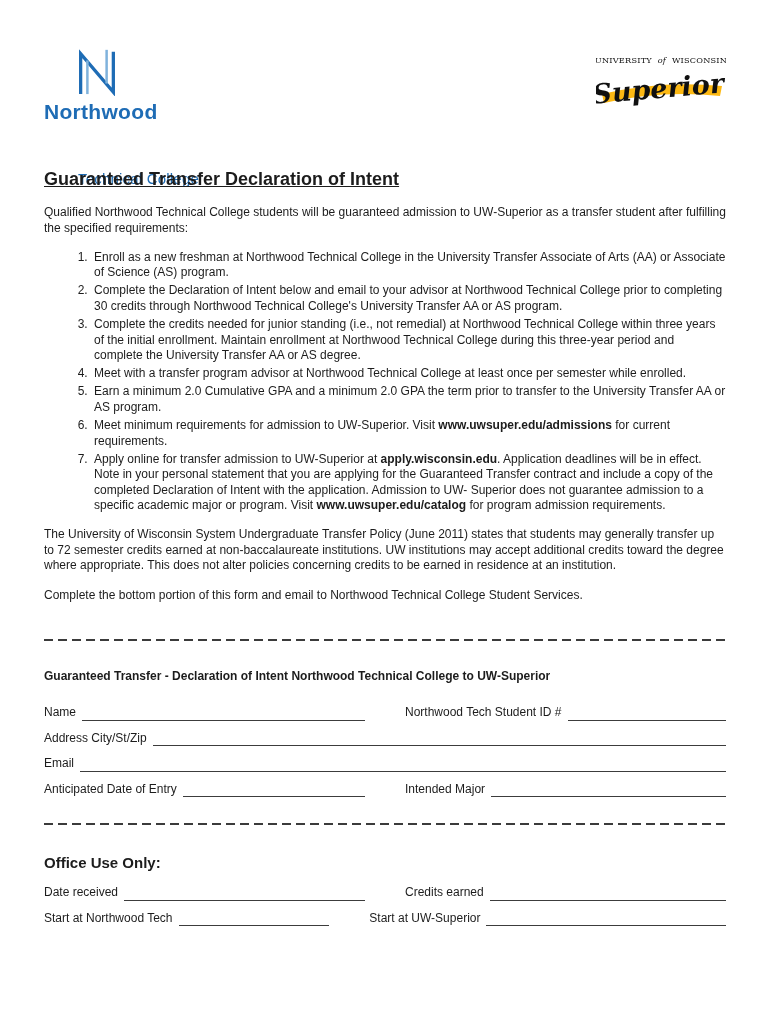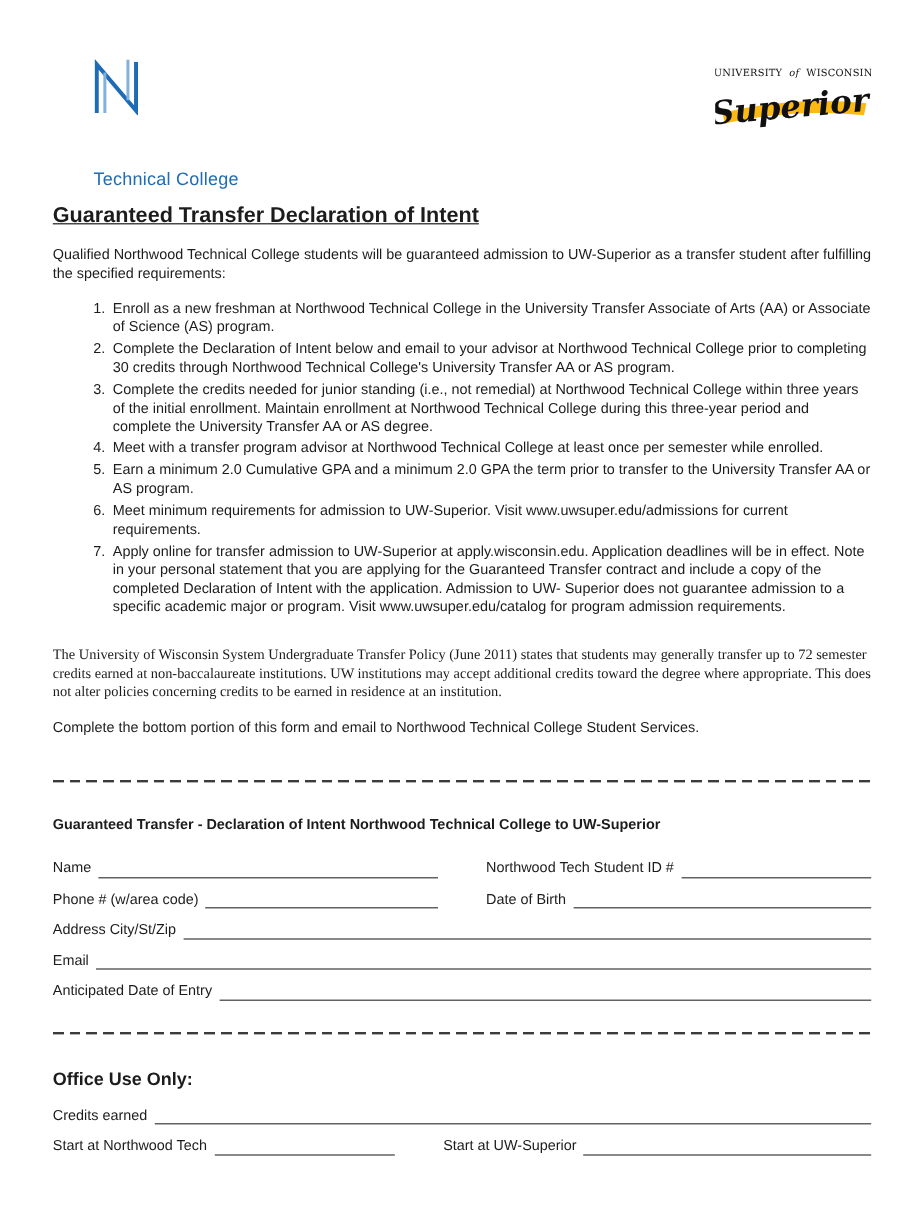--- a/index.html
+++ b/index.html
@@ -19,22 +19,22 @@
   .header { display: flex; justify-content: space-between; align-items: flex-start; height: 98px; }
   .nw-logo { display: flex; flex-direction: column; }
   .nw-n { margin-left: 26px; }
   .nw-name { color: #1e6cb5; font-weight: bold; font-size: 21px; letter-spacing: 0.3px; margin-top: 2px; }
   .nw-sub { color: #1e6cb5; font-size: 15px; margin-left: 34px; letter-spacing: 0.2px; margin-top: 44px; }
   .uw-logo { margin-top: 6px; }
   h1.doc-title { font-size: 18px; font-weight: bold; margin: 24px 0 0; text-decoration: underline; }
   p.intro { margin: 14px 0 0; }
   ol.requirements { margin: 13px 0 0; padding-left: 47px; }
   ol.requirements li { padding-left: 3px; margin-bottom: 2.5px; }
-  .bold { font-weight: normal; }
-  p.policy { margin: 24px 0 0; font-family: Liberation Serif, serif; }
+  .bold { font-weight: bold; }
+  p.policy { margin: 13px 0 0; }
   p.instruction { margin: 14px 0 0; }
   .dashed-sep {
     height: 2px;
     margin-top: 36px;
     background: repeating-linear-gradient(to right, #3b3b3b 0 9px, transparent 9px 14px);
   }
   .dashed-sep.second { margin-top: 26px; }
   .form-title { text-align: left; font-weight: bold; font-size: 12px; margin: 28px 0 0; }
   .form-rows { margin-top: 20px; }
   .form-row { display: flex; gap: 40px; margin-bottom: 10px; align-items: flex-end; }
@@ -50,20 +50,21 @@
 
 <div class="page">
 
   <div class="header">
     <div class="nw-logo">
       <svg class="nw-n" width="54" height="50" viewBox="0 0 54 52" aria-hidden="true">
         <path d="M10 50 V8 L44 48 V6" fill="none" stroke="#1e6cb5" stroke-width="3.4"></path>
         <path d="M17 50 V15" fill="none" stroke="#7fb2dc" stroke-width="2.6"></path>
         <path d="M37 39 V4" fill="none" stroke="#7fb2dc" stroke-width="2.6"></path>
       </svg>
+      <div class="nw-name">Northwood</div>
       <div class="nw-sub">Technical College</div>
     </div>
 
     <div class="uw-logo">
       <svg width="130" height="58" viewBox="0 0 130 58" aria-hidden="true">
         <text x="65" y="11" text-anchor="middle" font-size="8.2" font-family="DejaVu Serif, serif" fill="#111111" letter-spacing="0.2">
           <tspan>UNIVERSITY</tspan>
           <tspan font-style="italic" dx="3">of</tspan>
           <tspan dx="3">WISCONSIN</tspan>
         </text>
@@ -101,54 +102,52 @@
           <span class="field-label">Name</span>
           <span class="field-line"></span>
         </div>
         <div class="form-field">
           <span class="field-label">Northwood Tech Student ID #</span>
           <span class="field-line"></span>
         </div>
       </div>
       <div class="form-row">
         <div class="form-field">
-          <span class="field-label">Phone # (w/area code)</span>
-          <span class="field-line"></span>
-        </div>
-        <div class="form-field">
-          <span class="field-label">Date of Birth</span>
-          <span class="field-line"></span>
-        </div>
-      </div>
-      <div class="form-row">
-        <div class="form-field">
           <span class="field-label">Address City/St/Zip</span>
           <span class="field-line"></span>
         </div>
       </div>
       <div class="form-row">
         <div class="form-field">
           <span class="field-label">Email</span>
           <span class="field-line"></span>
         </div>
       </div>
       <div class="form-row">
         <div class="form-field">
           <span class="field-label">Anticipated Date of Entry</span>
           <span class="field-line"></span>
         </div>
+        <div class="form-field">
+          <span class="field-label">Intended Major</span>
+          <span class="field-line"></span>
+        </div>
       </div>
     </div>
 
   <div class="dashed-sep second"></div>
 
   <div class="office-heading">Office Use Only:</div>
 
   <div class="office-rows" id="office-rows">
       <div class="form-row">
+        <div class="form-field">
+          <span class="field-label">Date received</span>
+          <span class="field-line"></span>
+        </div>
         <div class="form-field">
           <span class="field-label">Credits earned</span>
           <span class="field-line"></span>
         </div>
       </div>
       <div class="form-row">
         <div class="form-field short">
           <span class="field-label">Start at Northwood Tech</span>
           <span class="field-line"></span>
         </div>

